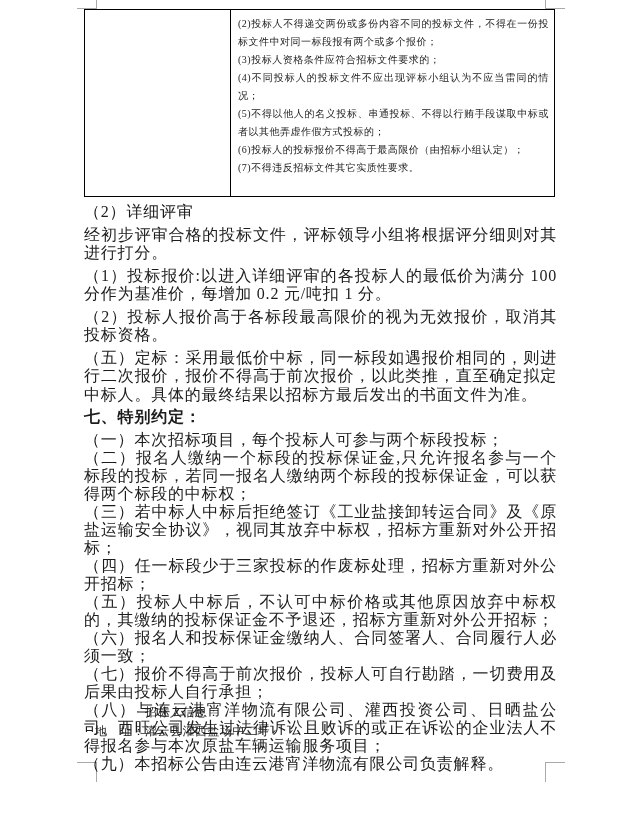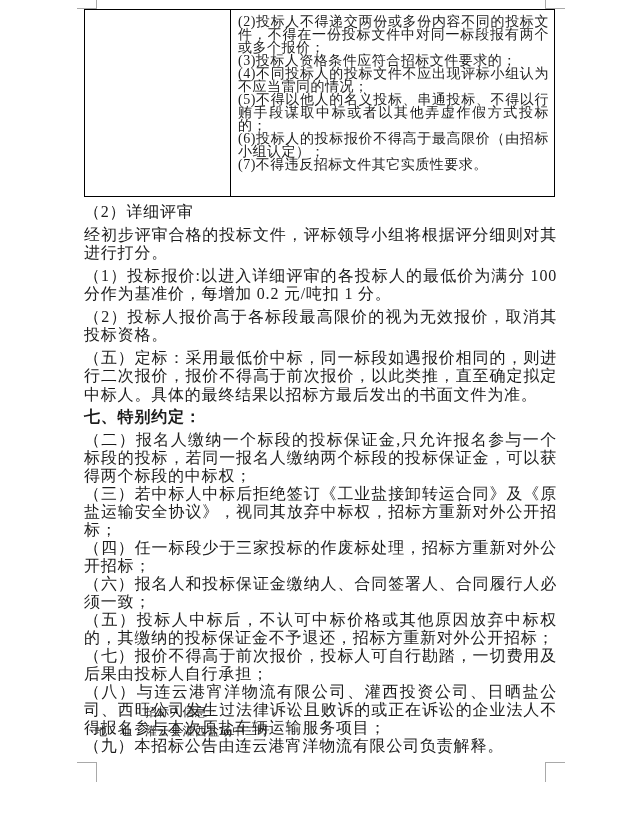--- a/index.html
+++ b/index.html
@@ -26,21 +26,21 @@
   .doc-table{
     position:absolute;left:84px;top:9px;
     width:471px;height:188px;
     border:1px solid #000;
     display:flex;box-sizing:border-box;
   }
   .cell-left{width:146px;border-right:1px solid #000;box-sizing:border-box;}
   .cell-right{
     flex:1;box-sizing:border-box;
     padding:5px 5px 0 7px;
-    font-size:14px;letter-spacing:0.5px;line-height:13px;
+    font-size:10px;letter-spacing:0.5px;line-height:18px;
   }
   .cell-line{text-align:justify;}
 
   
   .body-text{
     position:absolute;left:84px;top:203px;width:473px;
     font-size:16px;letter-spacing:0.8px;line-height:18px;
   }
   .para{margin:0;text-align:justify;}
   .para:nth-child(-n+6){line-height:18.5px;margin-bottom:4px;}
@@ -79,25 +79,26 @@
       </div>
   </div>
 
   <div class="body-text">
       <div class="para">（2）详细评审</div>
       <div class="para">经初步评审合格的投标文件，评标领导小组将根据评分细则对其进行打分。</div>
       <div class="para">（1）投标报价:以进入详细评审的各投标人的最低价为满分 100 分作为基准价，每增加 0.2 元/吨扣 1 分。</div>
       <div class="para">（2）投标人报价高于各标段最高限价的视为无效报价，取消其投标资格。</div>
       <div class="para">（五）定标：采用最低价中标，同一标段如遇报价相同的，则进行二次报价，报价不得高于前次报价，以此类推，直至确定拟定中标人。具体的最终结果以招标方最后发出的书面文件为准。</div>
       <div class="para bold">七、特别约定：</div>
+      <div class="para">（一）本次招标项目，每个投标人可参与两个标段投标；</div>
       <div class="para">（二）报名人缴纳一个标段的投标保证金,只允许报名参与一个标段的投标，若同一报名人缴纳两个标段的投标保证金，可以获得两个标段的中标权；</div>
       <div class="para">（三）若中标人中标后拒绝签订《工业盐接卸转运合同》及《原盐运输安全协议》，视同其放弃中标权，招标方重新对外公开招标；</div>
       <div class="para">（四）任一标段少于三家投标的作废标处理，招标方重新对外公开招标；</div>
+      <div class="para">（五）投标人中标后，不认可中标价格或其他原因放弃中标权的，其缴纳的投标保证金不予退还，招标方重新对外公开招标；</div>
       <div class="para">（六）报名人和投标保证金缴纳人、合同签署人、合同履行人必须一致；</div>
-      <div class="para">（五）投标人中标后，不认可中标价格或其他原因放弃中标权的，其缴纳的投标保证金不予退还，招标方重新对外公开招标；</div>
       <div class="para">（七）报价不得高于前次报价，投标人可自行勘踏，一切费用及后果由投标人自行承担；</div>
       <div class="para">（八）与连云港宵洋物流有限公司、灌西投资公司、日晒盐公司、西旺公司发生过法律诉讼且败诉的或正在诉讼的企业法人不得报名参与本次原盐车辆运输服务项目；</div>
       <div class="para">（九）本招标公告由连云港宵洋物流有限公司负责解释。</div>
     </div>
 
   <div class="bidder">
     <div>招标人信息：</div>
     <div>地　址：灌云县灌西盐场中二圩</div>
   </div>
 

